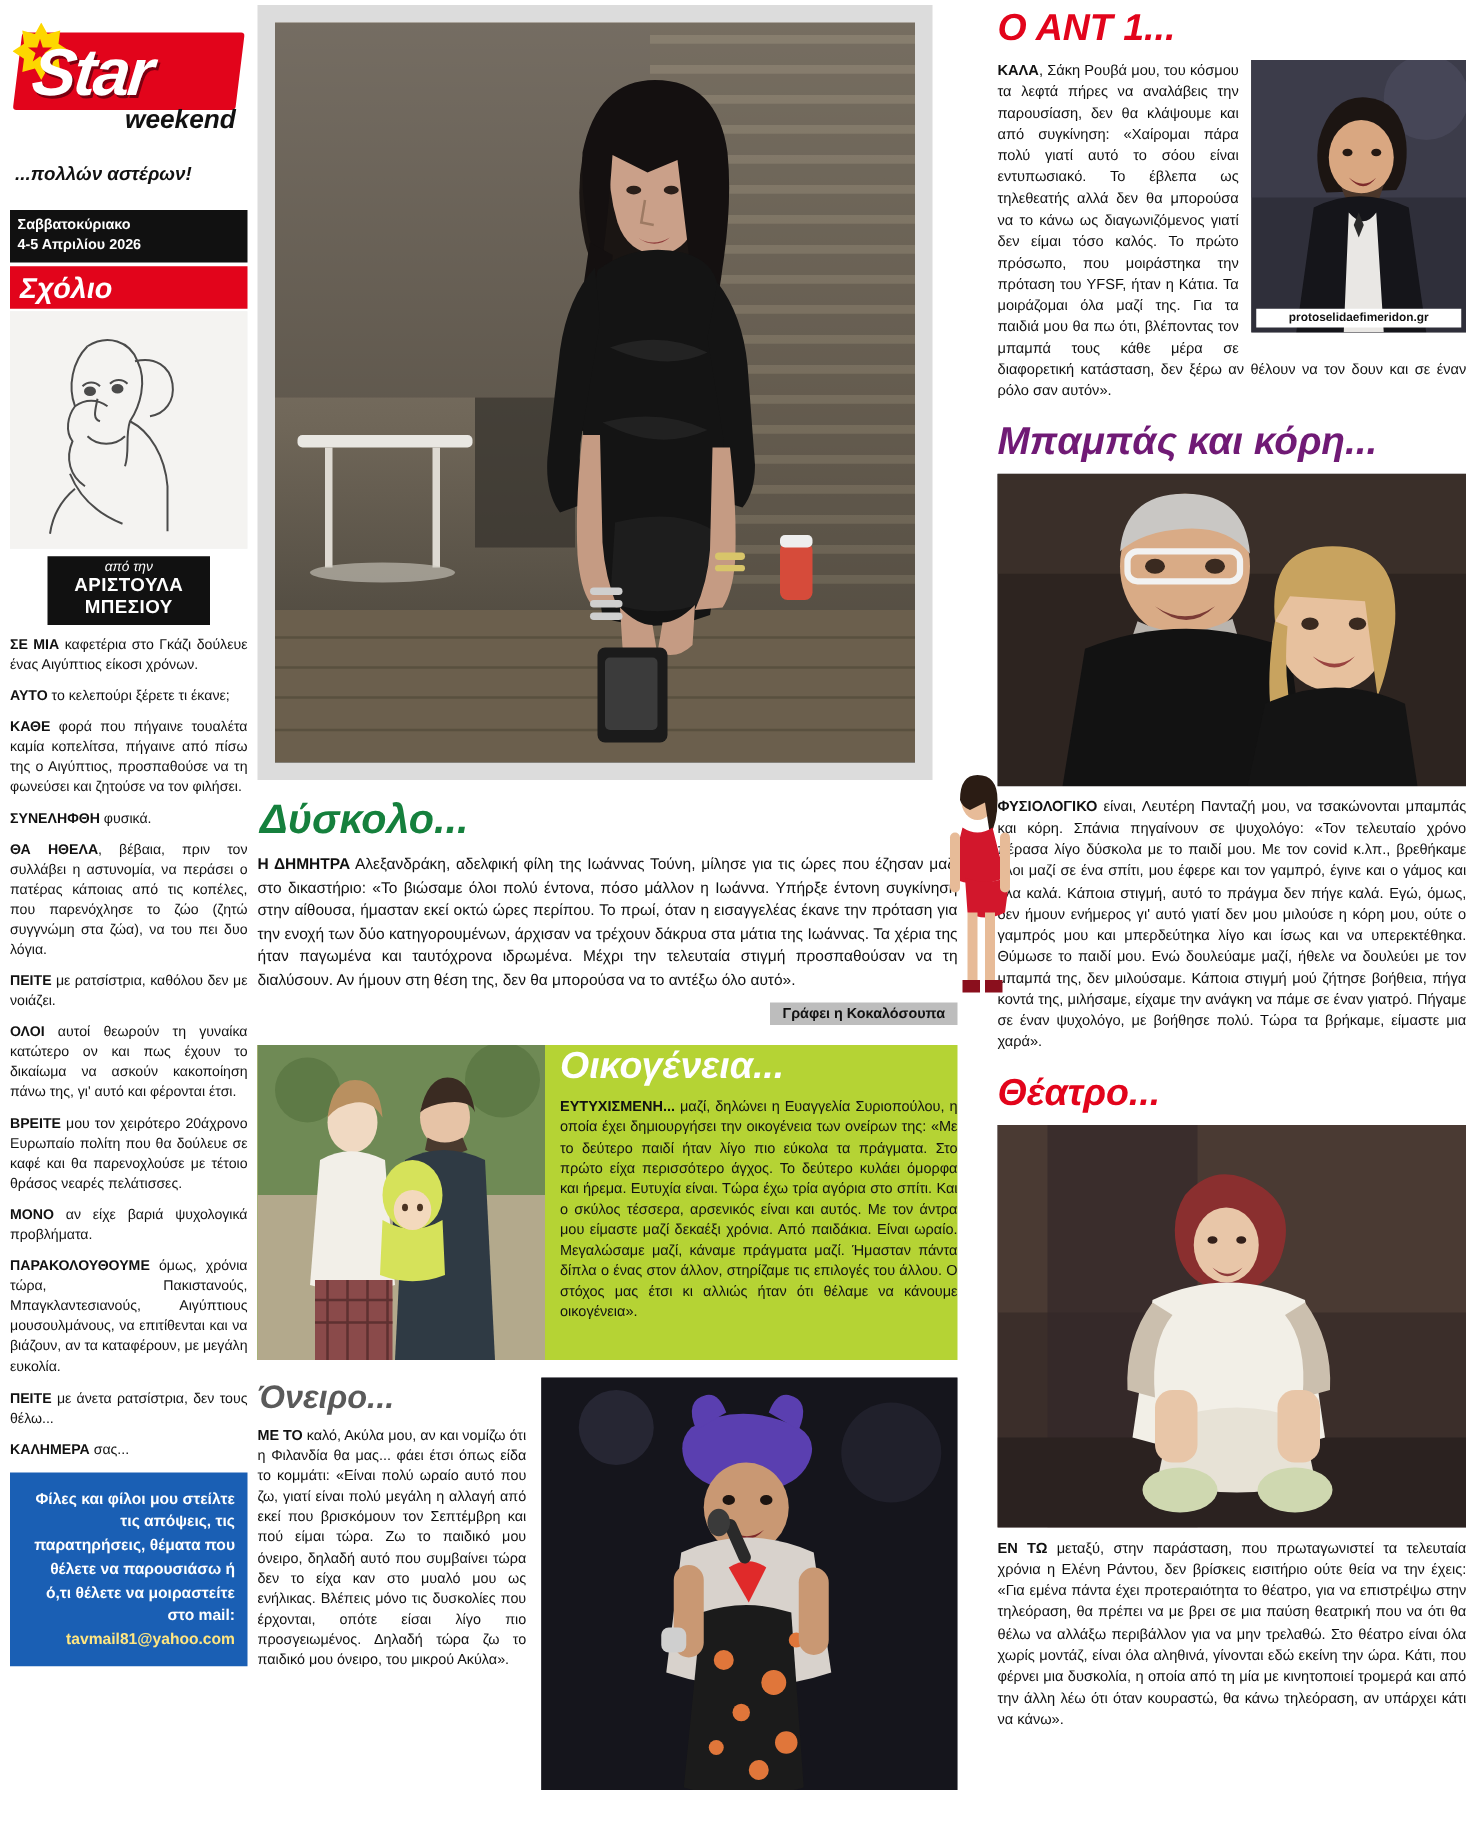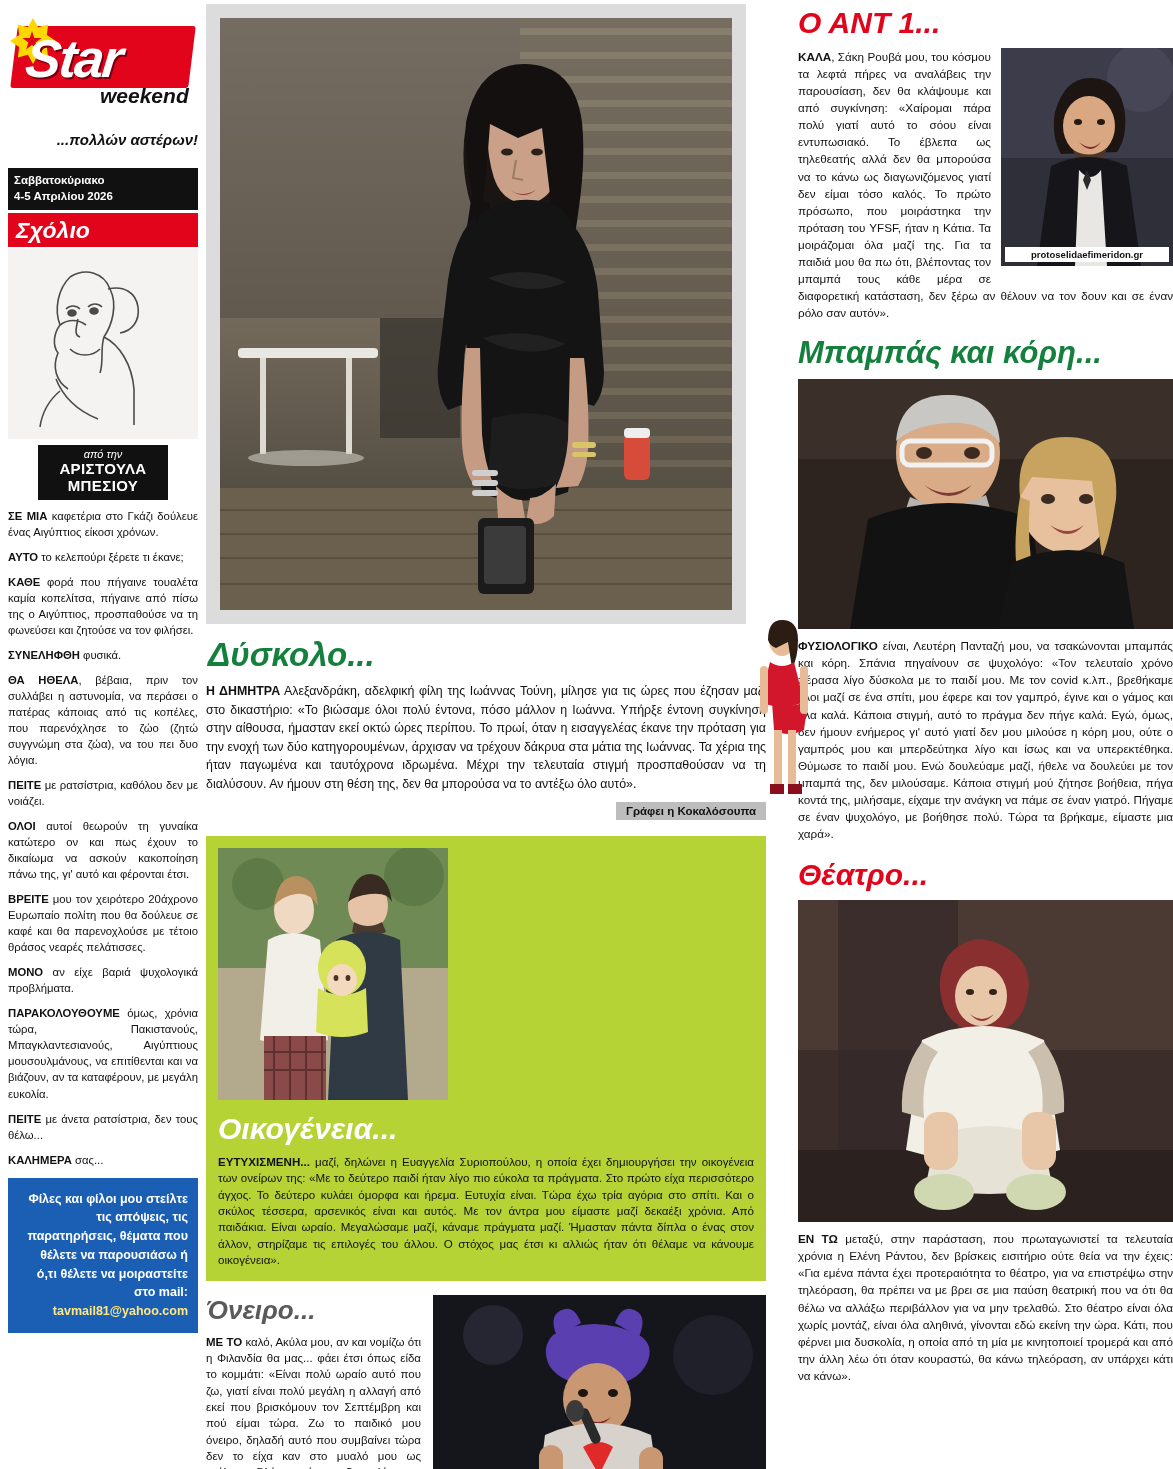--- a/index.html
+++ b/index.html
@@ -41,21 +41,21 @@
     background:#fdd700;
     clip-path: polygon(50% 0%, 61% 20%, 83% 14%, 80% 37%, 100% 50%, 80% 63%, 83% 86%, 61% 80%, 50% 100%, 39% 80%, 17% 86%, 20% 63%, 0% 50%, 20% 37%, 17% 14%, 39% 20%);
   }
   .burst-star {
     position:absolute; left:14px; top:27px; width:20px; height:20px;
     background:#e2041b;
     clip-path: polygon(50% 0%, 61% 35%, 98% 35%, 68% 57%, 79% 91%, 50% 70%, 21% 91%, 32% 57%, 2% 35%, 39% 35%);
   }
   .tagline {
     font-style:italic; font-size:15px; font-weight:bold; color:#111;
-    margin:0 0 0 4px; padding-top:2px;text-align:right;
+    margin:0 0 0 4px; padding-top:2px;
   }
   .datebox {
     background:#111; color:#fff; width:190px; padding:5px 6px 6px 6px;
     font-size:11.5px; font-weight:bold; line-height:1.35; margin-top:20px;
   }
   .scholio-bar {
     background:#e2041b; color:#fff; width:190px; height:34px;
     display:flex; align-items:center; padding-left:8px;
     font-size:23px; font-weight:bold; font-style:italic; margin-top:3px;
   }
@@ -87,36 +87,36 @@
     background:linear-gradient(180deg,#8d8374 0%, #6e6558 60%, #4b463c 100%);
   }
   .headline-dark { font-size:33px; font-weight:bold; font-style:italic; color:#15803d; margin:12px 0 8px 2px; }
   .body-text { font-size:12.4px; line-height:1.5; text-align:justify; color:#111; }
   .body-text b { font-weight:bold; }
   .credit {
     display:inline-block; background:#bdbdbd; color:#111; font-size:11.5px; font-weight:bold;
     padding:3px 10px; float:right; margin-top:8px;
   }
   .green-block {
-    margin-top:16px; background:#b5d334; width:560px; padding:12px; display:flex; gap:12px;flex-direction:column;
+    margin-top:16px; background:#b5d334; width:560px; display:flex; gap:12px;
   }
   .green-photo { width:230px; height:252px; background:#7d8a5b; position:relative; overflow:hidden; }
   .green-text { flex:1; }
   .headline-white-green { font-size:30px; font-weight:bold; font-style:italic; color:#ffffff; margin:0 0 8px 0; }
   .green-body { font-size:11.6px; line-height:1.42; text-align:justify; color:#111; }
   .bottom-center { margin-top:14px; display:flex; gap:12px; width:560px; }
   .dream-col { width:215px; }
   .headline-gray { font-size:26px; font-weight:bold; font-style:italic; color:#5a5a5a; margin:0 0 8px 0; }
   .dream-body { font-size:11.5px; line-height:1.42; text-align:justify; }
   .concert-photo { width:333px; height:330px; background:#1b1b22; position:relative; overflow:hidden; }
 
   
   .col-right { position:absolute; left:798px; top:6px; width:375px; }
   .h-red { font-size:30px; font-weight:bold; font-style:italic; color:#e2041b; margin:0 0 8px 0; }
-  .h-dark { font-size:31px; font-weight:bold; font-style:italic; color:#15803d; margin:14px 0 8px 0; }
+  .h-dark { font-size:31px; font-weight:bold; font-style:italic; color:#701a75; margin:14px 0 8px 0; }
   .r-body { font-size:11.7px; line-height:1.46; text-align:justify; color:#111; }
   .r-body b { font-weight:bold; }
   .ant-photo {
     width:172px; height:218px; float:right; margin:0 0 6px 10px; position:relative; overflow:hidden;
     background:#2b2b33;
   }
   .watermark {
     position:absolute; bottom:4px; left:4px; right:4px; background:#fff; color:#111;
     font-size:9.5px; font-weight:bold; text-align:center; padding:2px 12px;
   }

